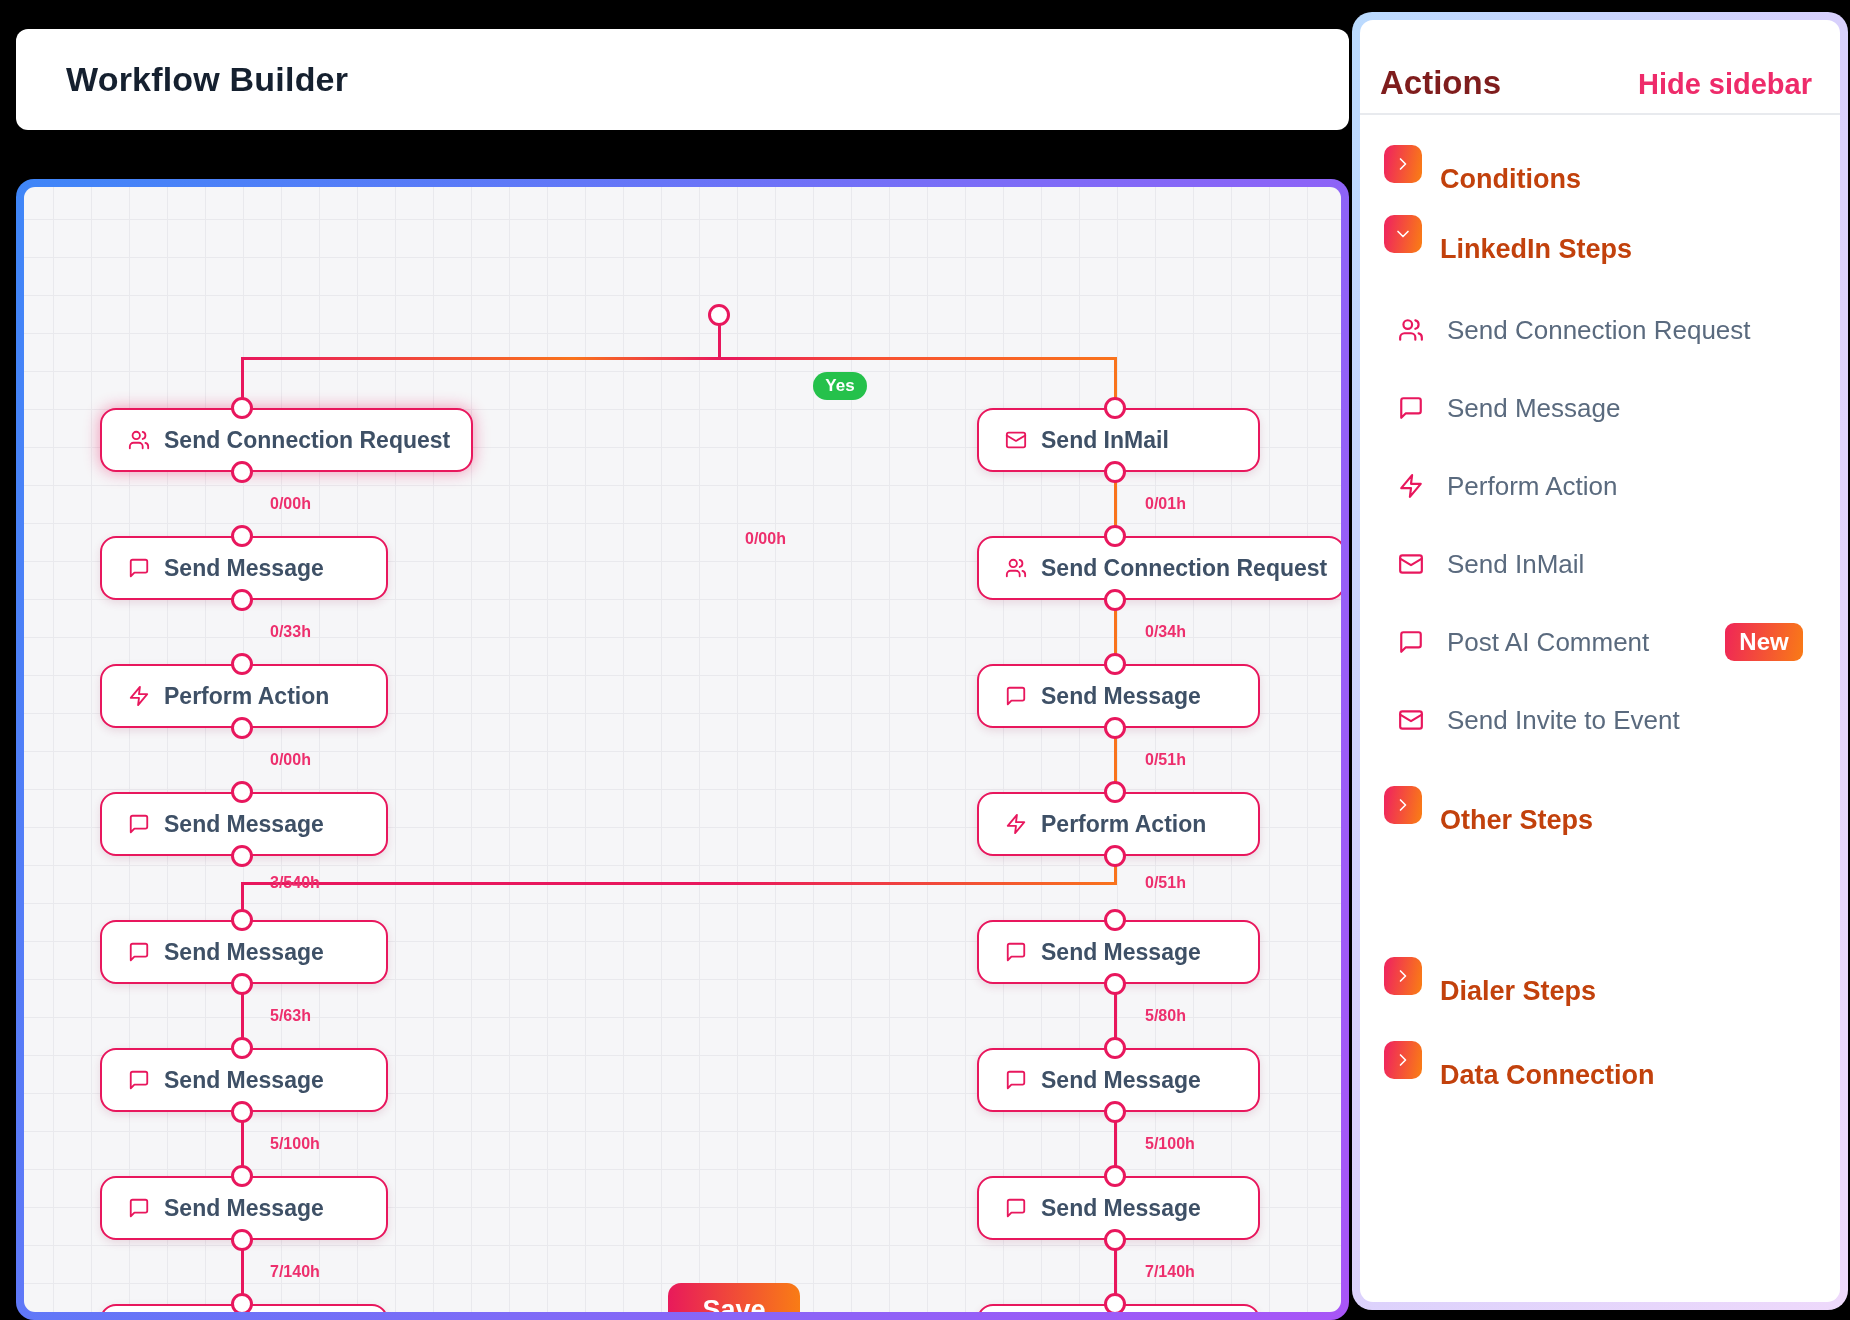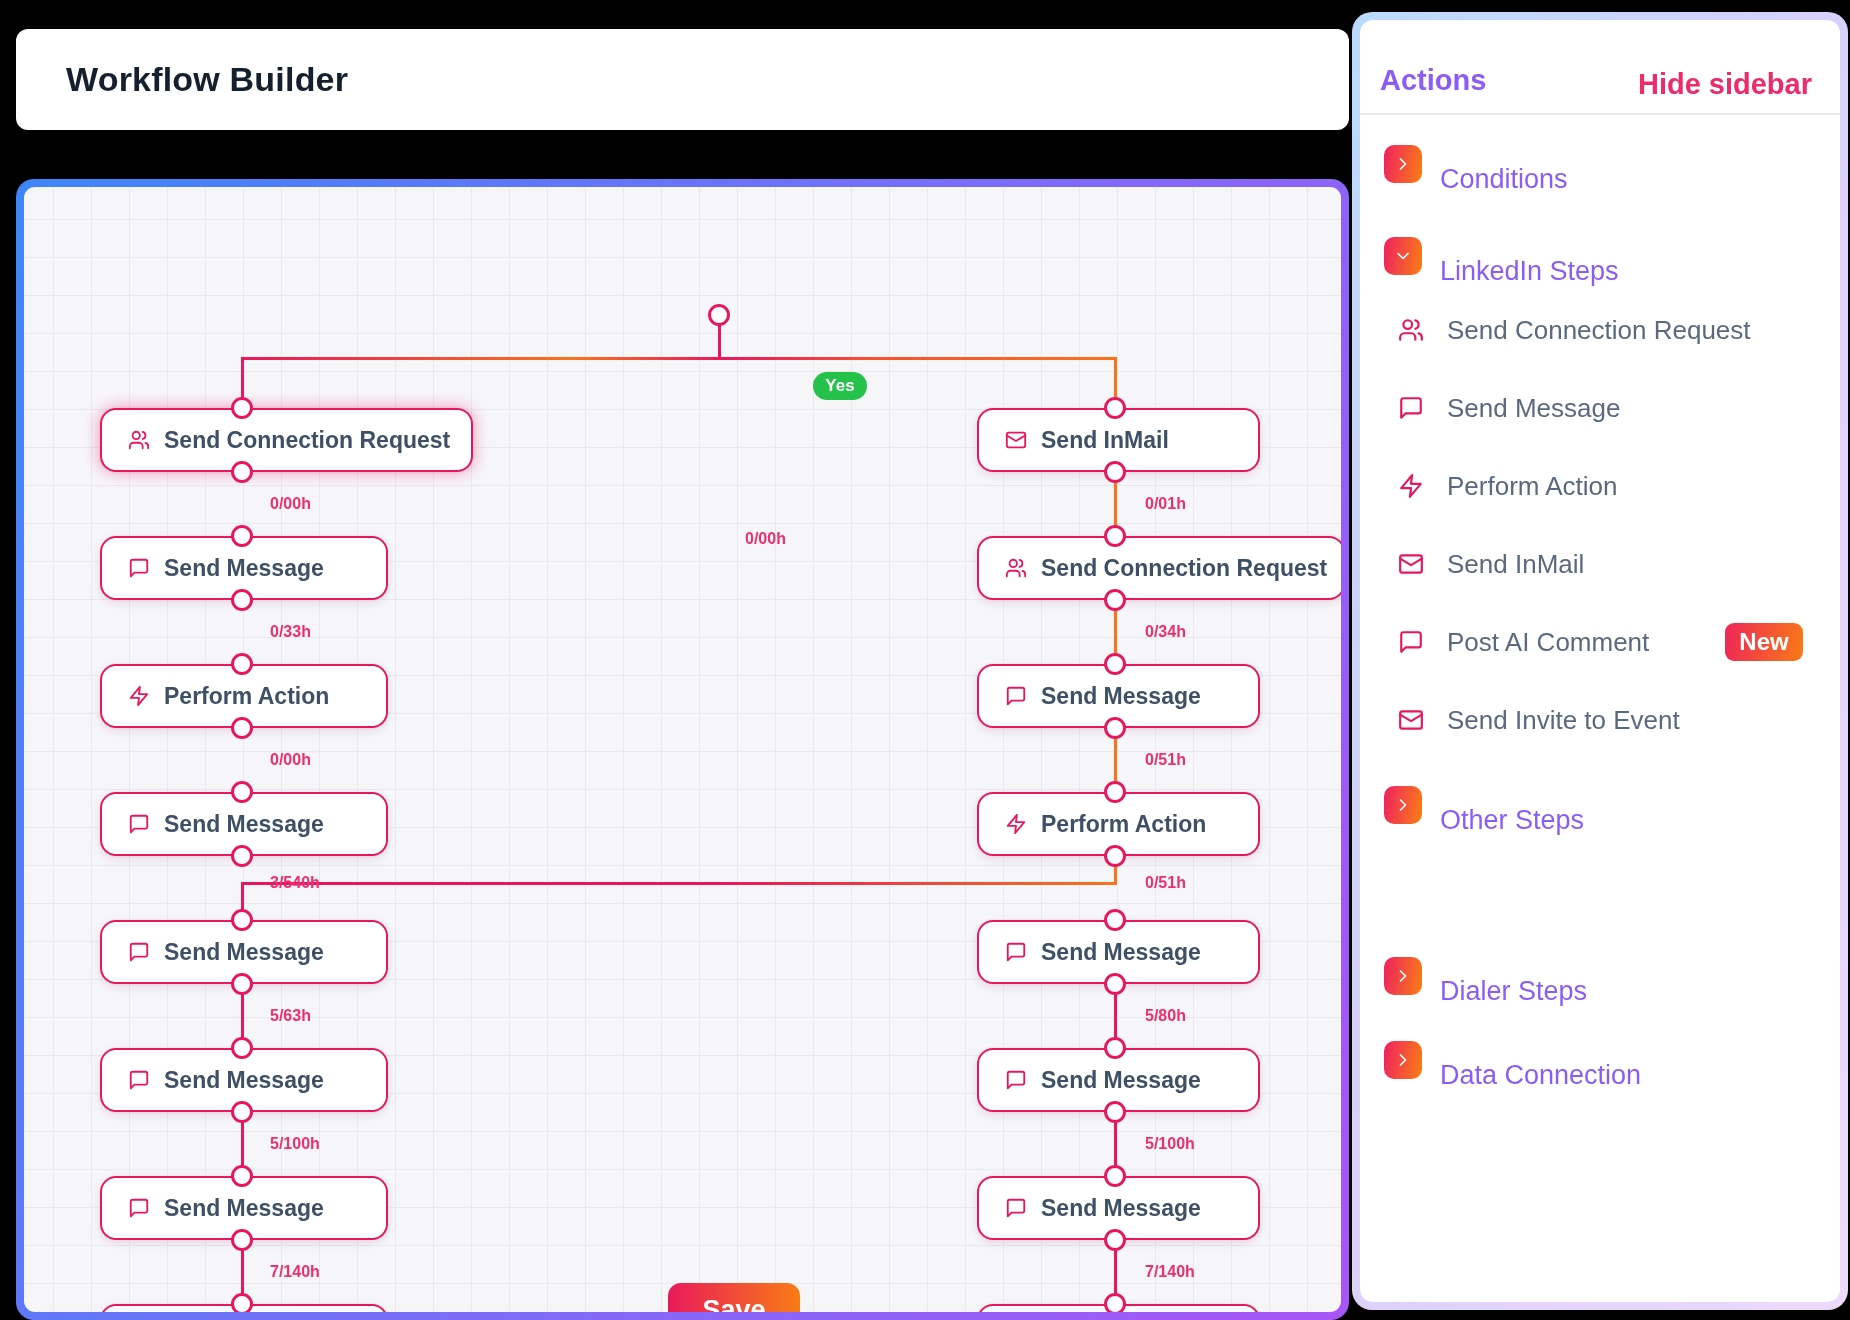--- a/index.html
+++ b/index.html
@@ -58,30 +58,30 @@
   .save-btn { position:absolute; z-index:6; width:132px; height:54px; border:none; border-radius:13px;
     background:linear-gradient(90deg,#e81a5b,#f97c15); color:#fff; font-size:27px; font-weight:700;
     font-family:"Liberation Sans", sans-serif; cursor:pointer; }
 
   
   .sidebar-glow { position:absolute; left:1352px; top:12px; width:496px; height:1298px;
     border-radius:20px; z-index:10;
     background:linear-gradient(115deg,#badafe 0%,#d8d0fc 45%,#eed9fb 100%); }
   .sidebar { position:absolute; left:8px; top:8px; right:8px; bottom:8px;
     background:#fff; border-radius:13px; overflow:hidden; }
-  .sb-title { position:absolute; left:20px; top:44px; font-size:29px; font-weight:700; color:#8b5cf6; }
+  .sb-title { position:absolute; left:20px; top:44px; font-size:33px; font-weight:700; color:#7f1d1d; }
   .sb-hide { position:absolute; right:28px; top:48px; font-size:29px; font-weight:700;
     color:#ee2b6a; cursor:pointer; }
   .sb-divider { position:absolute; left:0; right:0; top:93px; height:1.5px; background:#e8eaee; }
 
   .sb-section { position:absolute; left:0; right:0; height:44px; display:flex; align-items:center; cursor:pointer; }
   .sb-section .sq { position:absolute; left:24px; width:38px; height:38px; border-radius:10px;
     background:linear-gradient(100deg,#f0295a 10%,#f97b16 95%); color:#fff;
     display:flex; align-items:center; justify-content:center; }
-  .sb-section .lbl { position:absolute; left:80px; font-size:27px; font-weight:400; color:#8b5cf6;margin-top:30px; }
+  .sb-section .lbl { position:absolute; left:80px; font-size:27px; font-weight:700; color:#c2410c;margin-top:30px; }
 
   .sb-sub { position:absolute; left:0; right:0; height:40px; display:flex; align-items:center; cursor:pointer; }
   .sb-sub .ic { position:absolute; left:38px; display:flex; color:#e8175d; }
   .sb-sub .lbl { position:absolute; left:87px; font-size:26px; font-weight:400; color:#5a6a7e; }
   .sb-sub .badge { position:absolute; left:365px; width:78px; height:38px; border-radius:9px;
     background:linear-gradient(100deg,#ef2558,#f97b16); color:#fff; font-size:24px; font-weight:700;
     display:flex; align-items:center; justify-content:center; }
 </style>
 </head>
 <body>
@@ -290,21 +290,21 @@
     <div class="sb-hide">Hide sidebar</div>
     <div class="sb-divider"></div>
   <div class="sb-section" style="top:122px;">
         <span class="sq">
           <svg width="20" height="20" viewBox="0 0 24 24" fill="none" stroke="currentColor" stroke-width="2" stroke-linecap="round" stroke-linejoin="round">
             <polyline points="9 6 15 12 9 18"></polyline>
           </svg>
         </span>
         <span class="lbl">Conditions</span>
       </div>
-      <div class="sb-section" style="top:214px;">
+      <div class="sb-section" style="top:192px;">
         <span class="sq">
           <svg width="20" height="20" viewBox="0 0 24 24" fill="none" stroke="currentColor" stroke-width="2" stroke-linecap="round" stroke-linejoin="round">
             <polyline points="6 9 12 15 18 9"></polyline>
           </svg>
         </span>
         <span class="lbl">LinkedIn Steps</span>
       </div>
       <div class="sb-sub" style="top:290px;">
         <span class="ic">
           <svg width="26" height="26" viewBox="0 0 24 24" fill="none" stroke="currentColor" stroke-width="2" stroke-linecap="round" stroke-linejoin="round">

